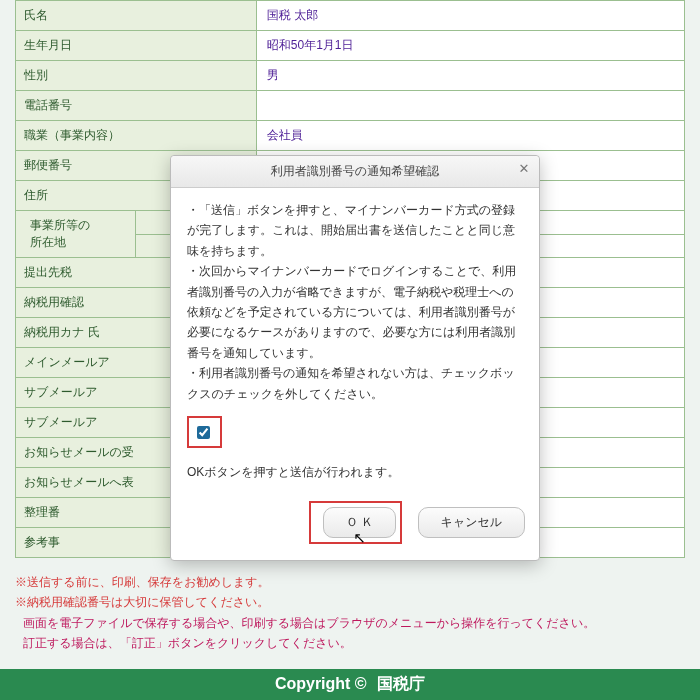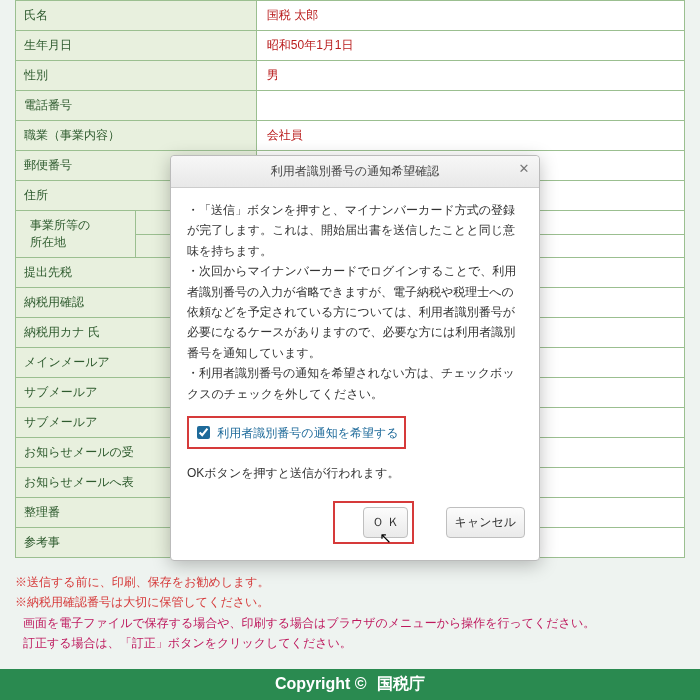--- a/index.html
+++ b/index.html
@@ -32,21 +32,21 @@
     width: 38%;
   }
   table.form th.sub {
     width: 18%;
     padding-left: 14px;
   }
   table.form td {
     background: #fff;
     border: 1px solid #9bbf90;
     padding: 6px 10px;
-    color: #b91c1c;
+    color: #4c1d95;
   }
   .warnings {
     margin-top: 14px;
     line-height: 1.7;
   }
   .warnings .red { color: #d63a3a; }
   .warnings .black { color: #be185d; margin-left: 8px; }
   .btn-row {
     text-align: center;
     margin: 18px 0 8px 0;
@@ -137,23 +137,23 @@
   }
   .check-row label { vertical-align: middle; }
   .modal-footer {
     padding: 10px 14px 16px 14px;
     text-align: right;
   }
   .dlg-btn {
     display: inline-block;
     background: linear-gradient(#fcfcfc,#eaeaea);
     border: 1px solid #bfbfbf;
-    border-radius: 4px;
-    padding: 6px 8px;
-    margin-left: 24px;
+    border-radius: 10px;
+    padding: 6px 22px;
+    margin-left: 8px;
     color: #333;
     font-size: 12px;
     cursor: pointer;
     position: relative;
   }
   .ok-wrap {
     display: inline-block;
     border: 2px solid #d63a3a;
     padding: 4px 4px;
     margin-right: 4px;
@@ -280,21 +280,20 @@
     <span class="modal-close">✕</span>
   </div>
   <div class="modal-body">
     <div id="modal-body-text">
         <div>・「送信」ボタンを押すと、マイナンバーカード方式の登録が完了します。これは、開始届出書を送信したことと同じ意味を持ちます。</div>
         <div>・次回からマイナンバーカードでログインすることで、利用者識別番号の入力が省略できますが、電子納税や税理士への依頼などを予定されている方については、利用者識別番号が必要になるケースがありますので、必要な方には利用者識別番号を通知しています。</div>
         <div>・利用者識別番号の通知を希望されない方は、チェックボックスのチェックを外してください。</div>
       </div>
     <div class="check-row">
       <input type="checkbox" checked="" style="">
-      <label>利用者識別番号の通知を希望する</label>
     </div>
     <div>OKボタンを押すと送信が行われます。</div>
   </div>
   <div class="modal-footer">
     <span class="ok-wrap">
       <span class="dlg-btn">
         <span>Ｏ Ｋ</span>
         <span class="cursor">↖</span>
       </span>
     </span>

